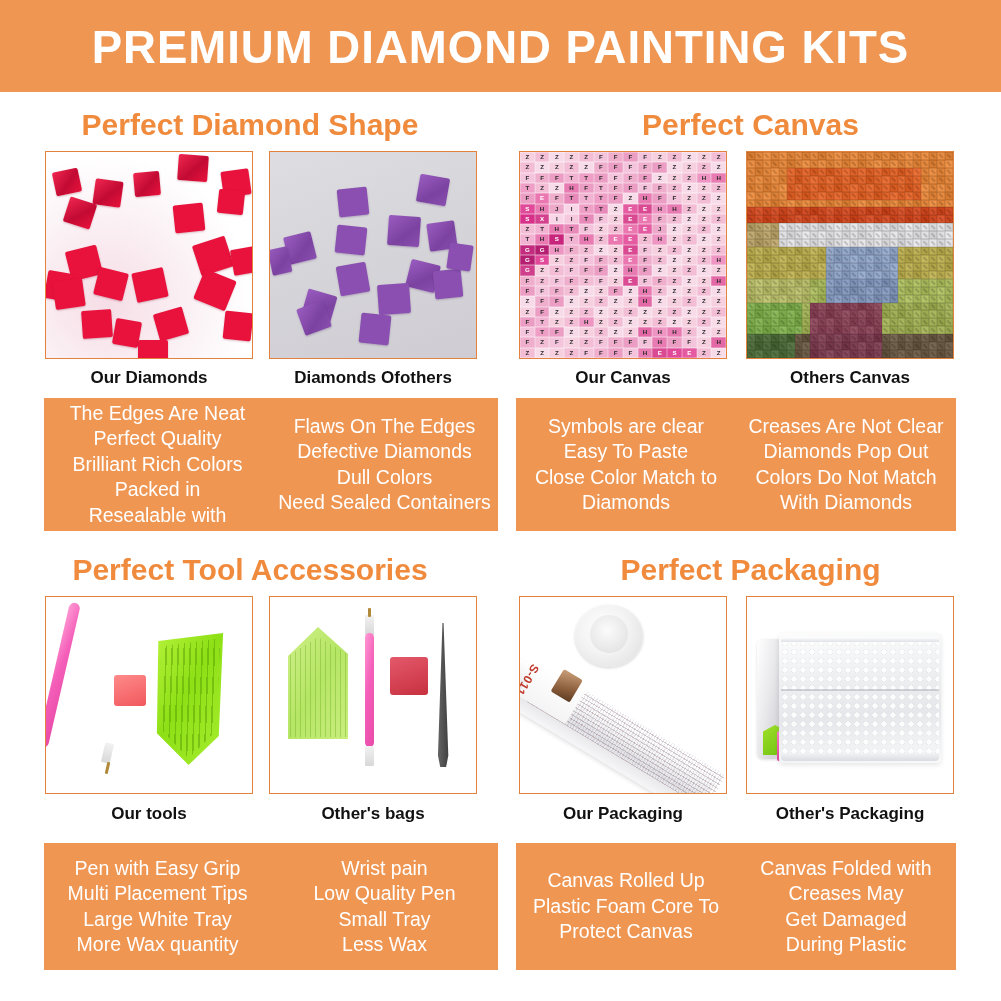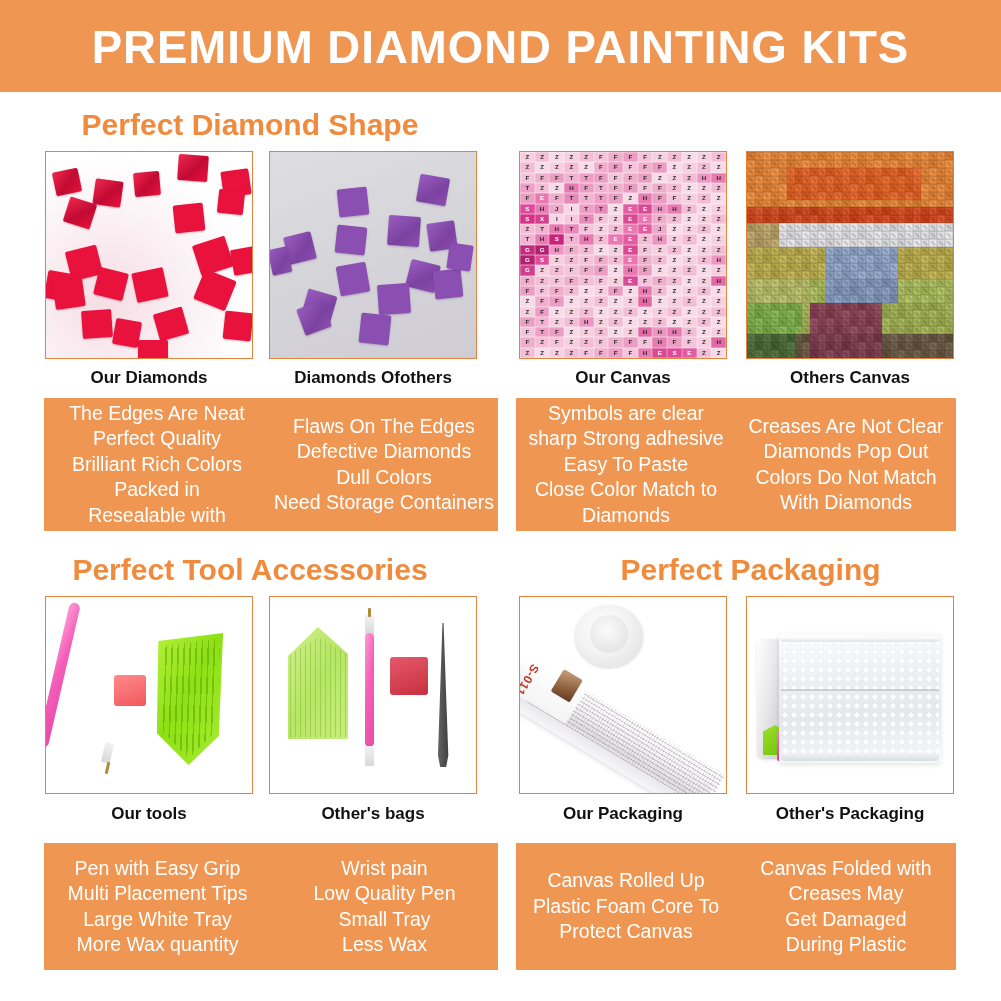--- a/index.html
+++ b/index.html
@@ -147,20 +147,21 @@
 </head>
 <body>
 
 <div class="page">
 
   <div class="header">
     <div class="header-title">PREMIUM DIAMOND PAINTING KITS</div>
   </div>
 
   <div class="sec-title" style="left:0;top:108px;width:500px;">Perfect Diamond Shape</div>
+  <div class="sec-title" style="left:500px;top:108px;width:501px;">Perfect Canvas</div>
   <div class="sec-title" style="left:0;top:553px;width:500px;">Perfect Tool Accessories</div>
   <div class="sec-title" style="left:500px;top:553px;width:501px;">Perfect Packaging</div>
 
   <div class="frame" style="left:45px;top:151px;width:208px;height:208px;">
     <div class="photo">
       <div class="bg-red"></div>
       <div id="red-diamonds">
           <div class="rd f" style="left: 8px; top: 18px; width: 26px; height: 24px; transform: rotate(-12deg);"></div>
           <div class="rd f" style="left: 48px; top: 28px; width: 28px; height: 26px; transform: rotate(8deg);"></div>
           <div class="rd f" style="left: 88px; top: 20px; width: 26px; height: 24px; transform: rotate(-5deg);"></div>
@@ -1189,28 +1190,27 @@
       <div class="line">The Edges Are Neat</div>
       <div class="line">Perfect Quality</div>
       <div class="line">Brilliant Rich Colors</div>
       <div class="line">Packed in</div>
       <div class="line">Resealable with</div>
     </div>
     <div class="panel-col">
       <div class="line">Flaws On The Edges</div>
       <div class="line">Defective Diamonds</div>
       <div class="line">Dull Colors</div>
-      <div class="line">Need Storage Containers</div>
+      <div class="line">Need Sealed Containers</div>
     </div>
   </div>
 
   <div class="panel" style="left:516px;top:398px;width:440px;height:133px;">
     <div class="panel-col">
       <div class="line">Symbols are clear</div>
-      <div class="line">sharp Strong adhesive</div>
       <div class="line">Easy To Paste</div>
       <div class="line">Close Color Match to</div>
       <div class="line">Diamonds</div>
     </div>
     <div class="panel-col">
       <div class="line">Creases Are Not Clear</div>
       <div class="line">Diamonds Pop Out</div>
       <div class="line">Colors Do Not Match</div>
       <div class="line">With Diamonds</div>
     </div>

